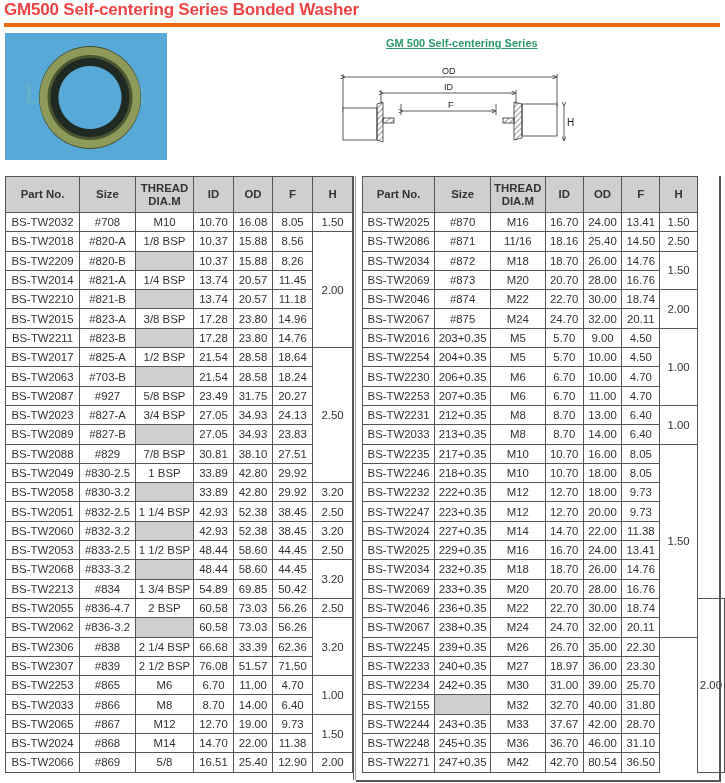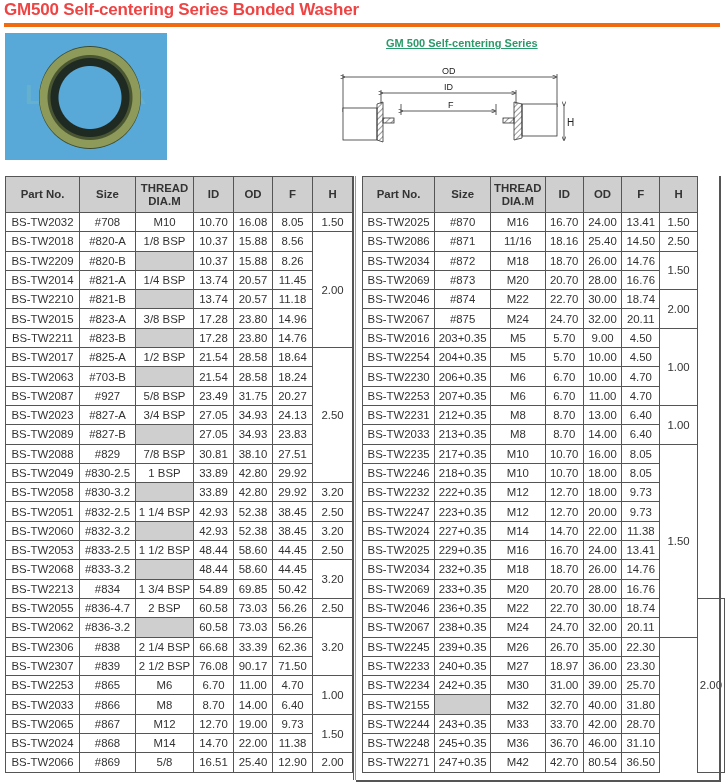--- a/index.html
+++ b/index.html
@@ -280,21 +280,21 @@
         <td>2 1/4 BSP</td>
         <td>66.68</td>
         <td>33.39</td>
         <td>62.36</td>
       </tr>
       <tr>
         <td class="pn">BS-TW2307</td>
         <td>#839</td>
         <td>2 1/2 BSP</td>
         <td>76.08</td>
-        <td>90.17</td>
+        <td>51.57</td>
         <td>71.50</td>
       </tr>
       <tr>
         <td class="pn">BS-TW2253</td>
         <td>#865</td>
         <td>M6</td>
         <td>6.70</td>
         <td>11.00</td>
         <td>4.70</td>
         <td rowspan="2">1.00</td>
@@ -573,21 +573,21 @@
         <td class="blank"></td>
         <td>M32</td>
         <td>32.70</td>
         <td>40.00</td>
         <td>31.80</td>
       </tr>
       <tr>
         <td class="pn">BS-TW2244</td>
         <td>243+0.35</td>
         <td>M33</td>
-        <td>33.70</td>
+        <td>37.67</td>
         <td>42.00</td>
         <td>28.70</td>
       </tr>
       <tr>
         <td class="pn">BS-TW2248</td>
         <td>245+0.35</td>
         <td>M36</td>
         <td>36.70</td>
         <td>46.00</td>
         <td>31.10</td>

